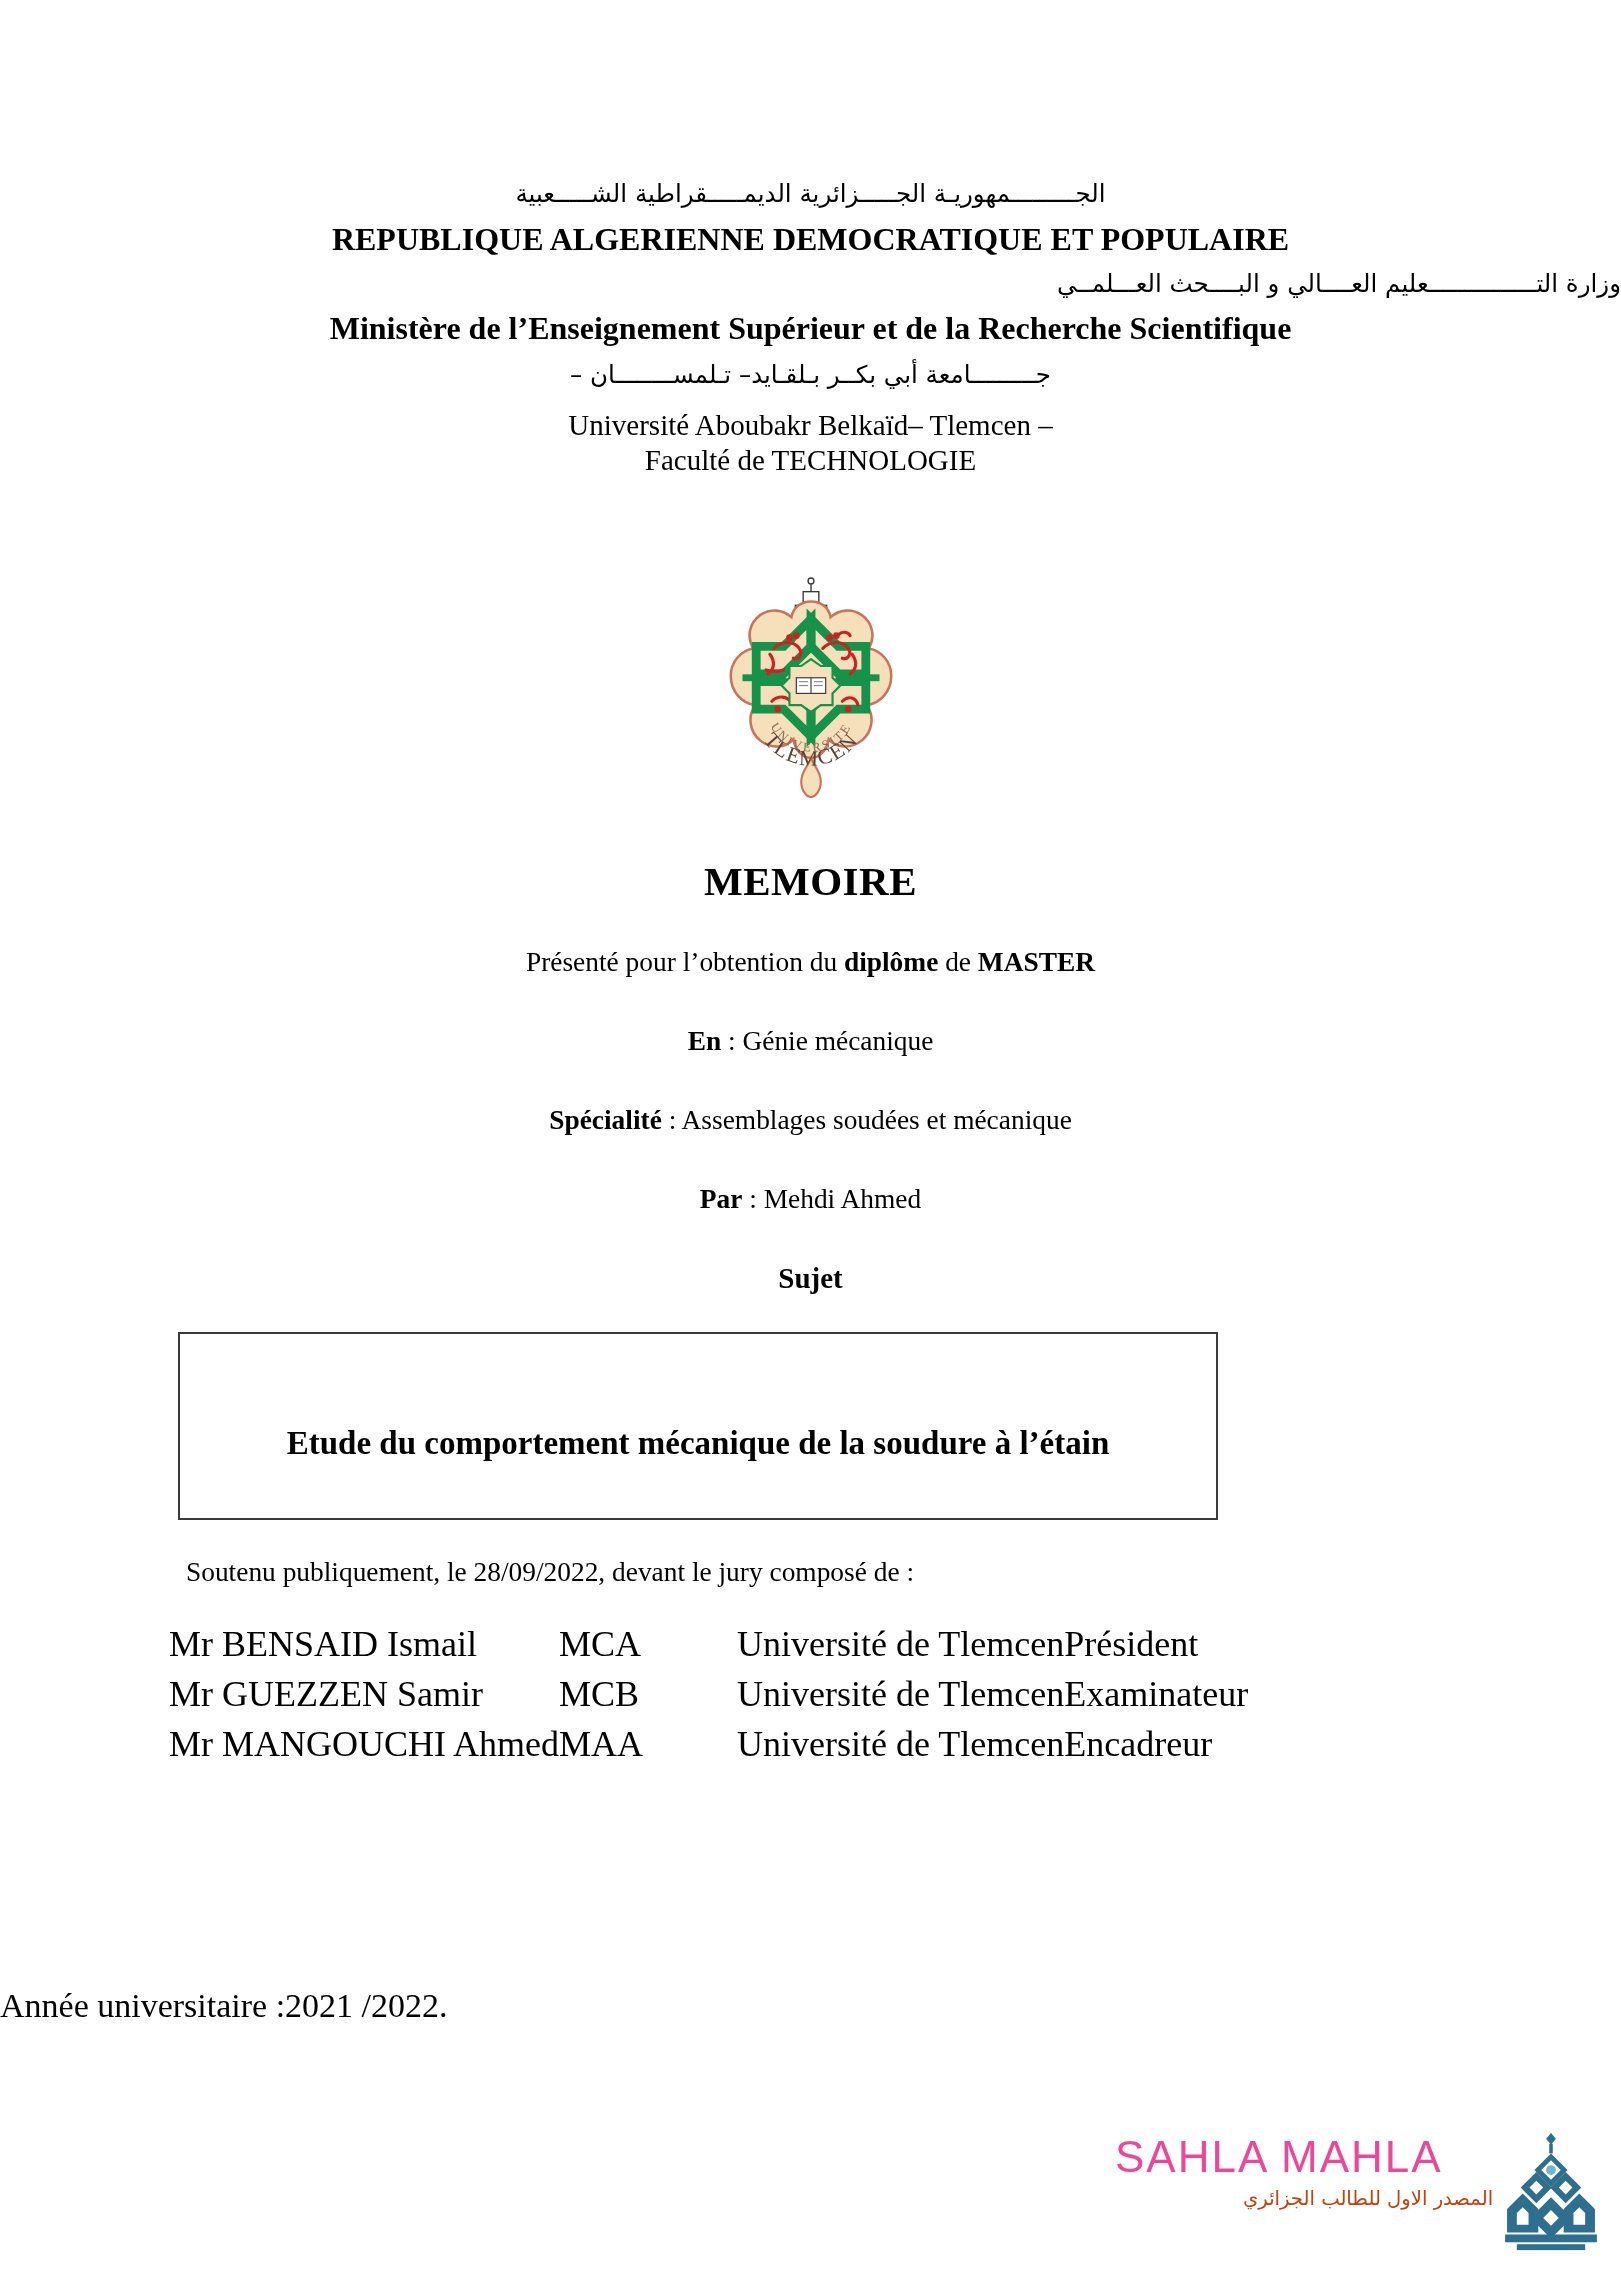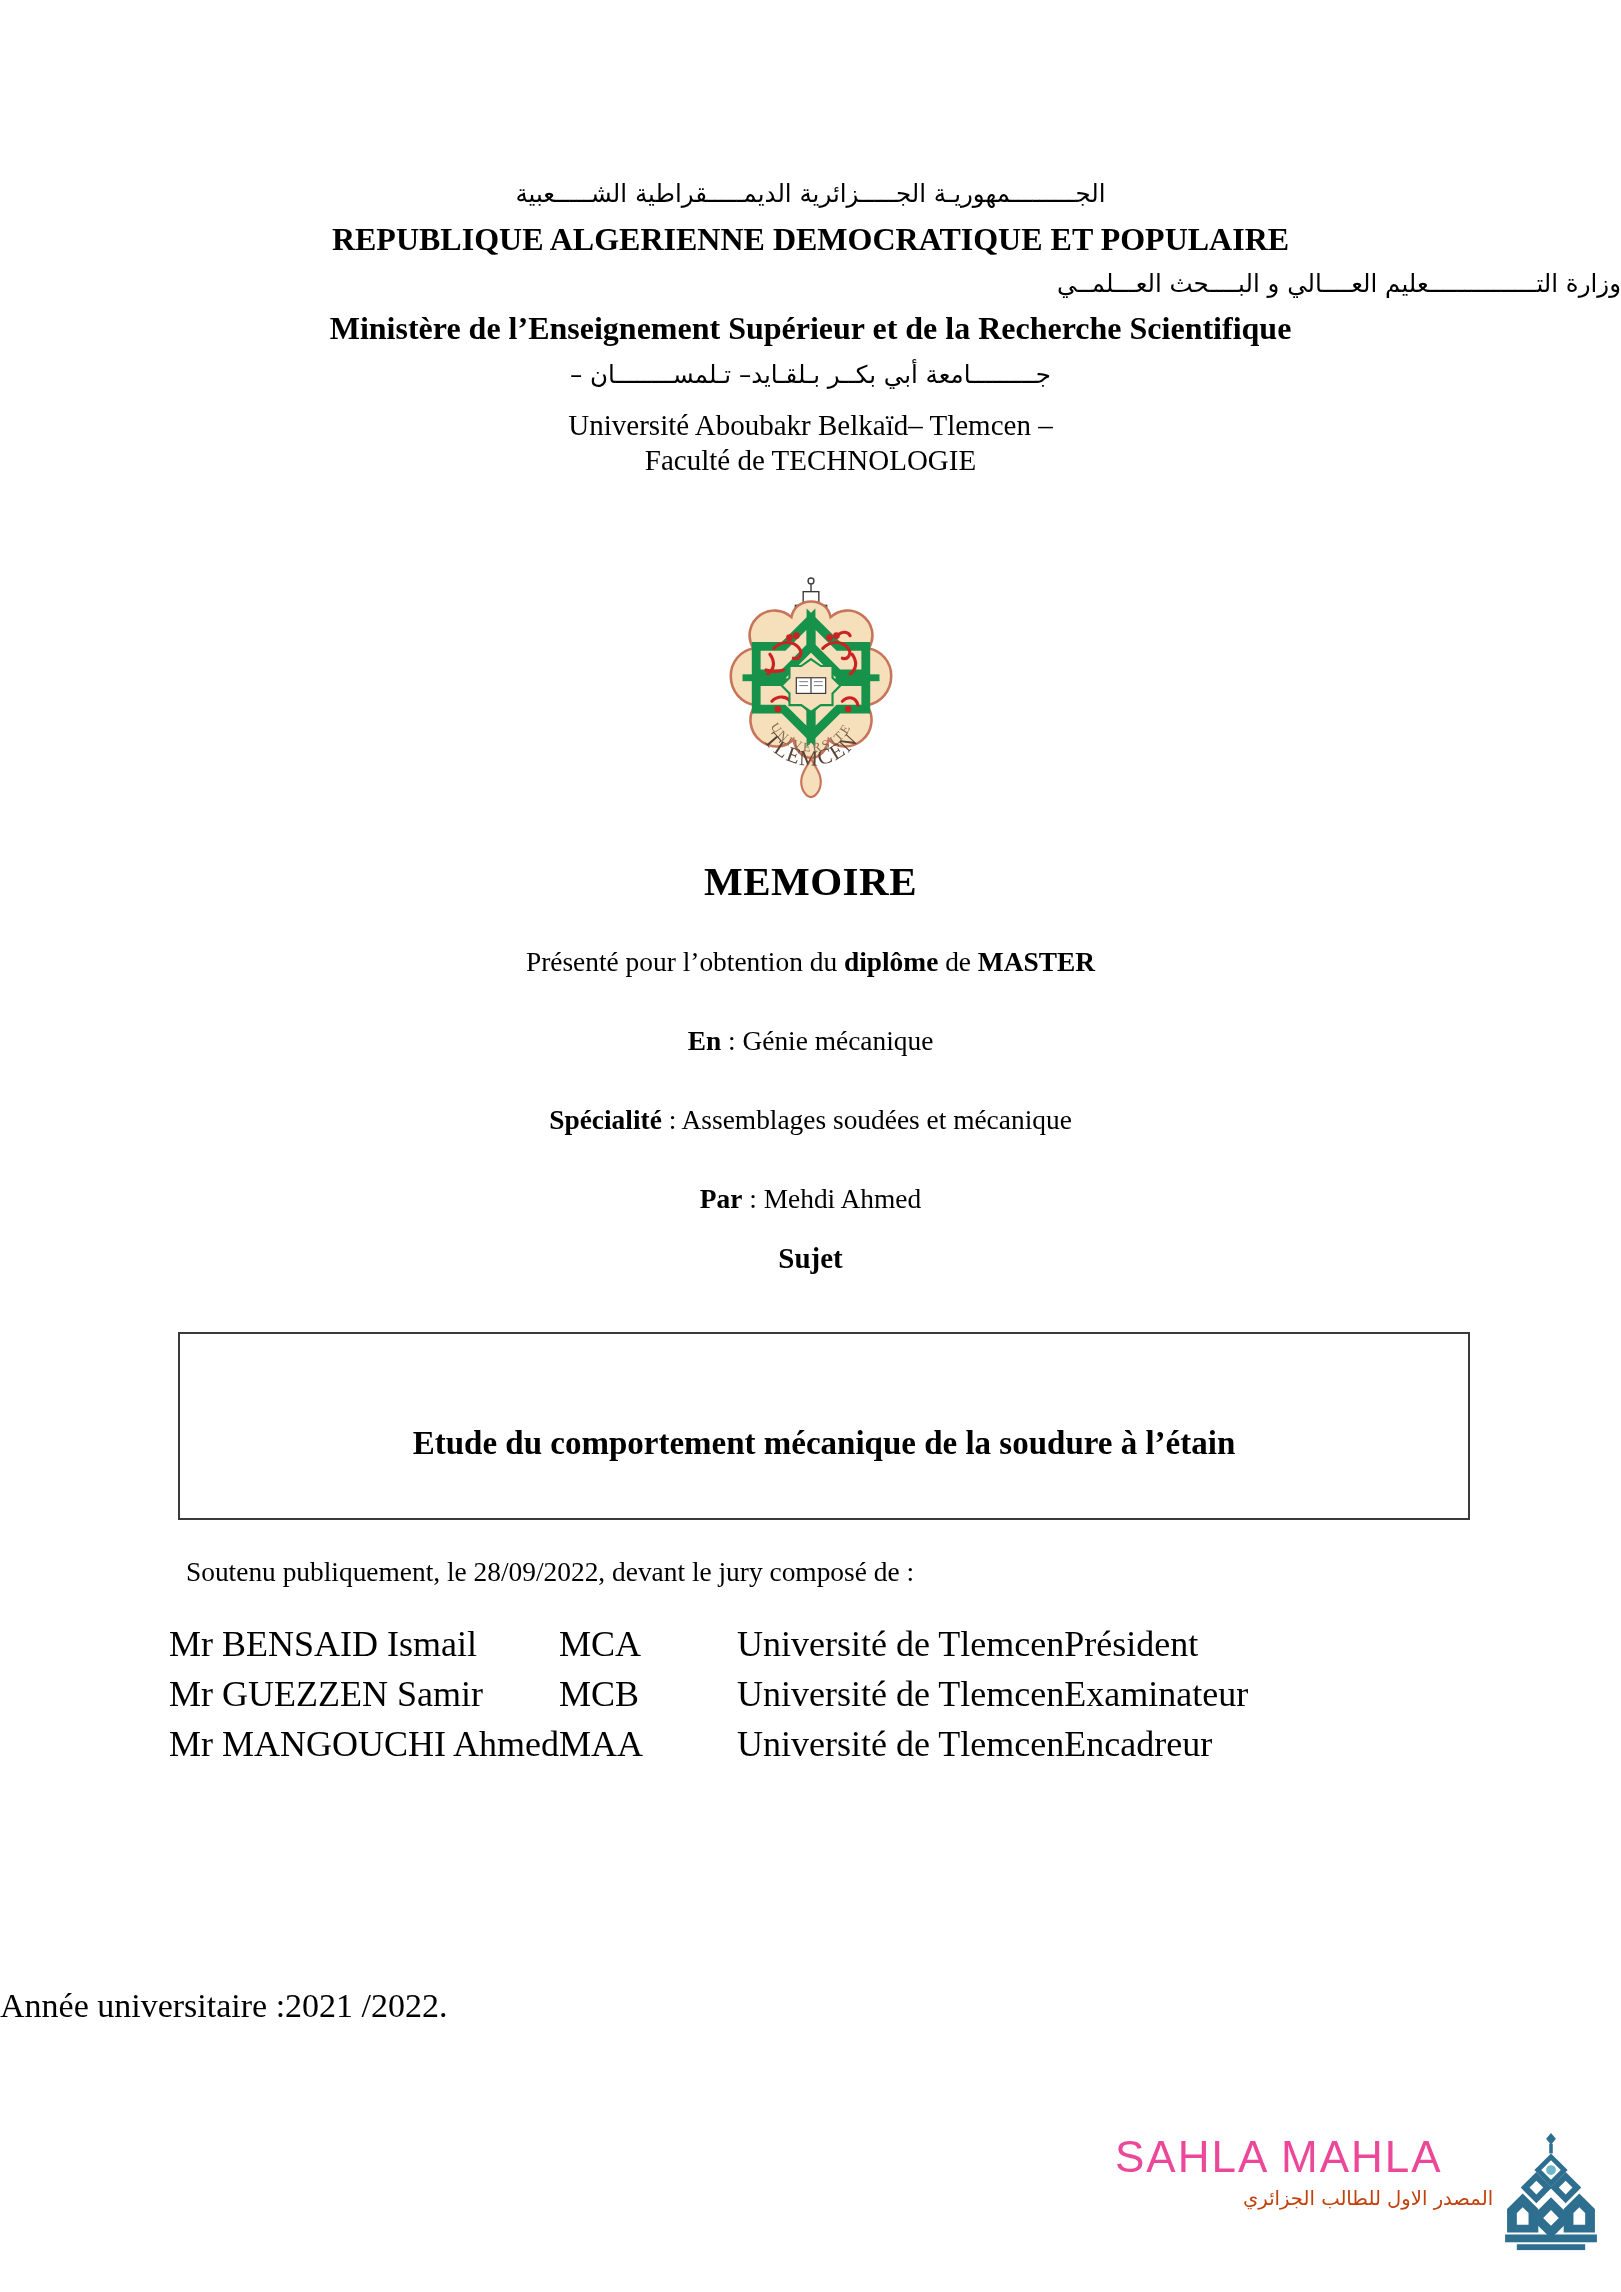--- a/index.html
+++ b/index.html
@@ -69,21 +69,21 @@
     text-align: center;
     font-weight: bold;
     font-size: 29px;
   }
 
   
   .subject-box {
     position: absolute;
     left: 178px;
     top: 1332px;
-    width: 1292px;
+    width: 1040px;
     height: 188px;
     border: 2px solid #3a3a3a;
     box-sizing: border-box;
     display: flex;
     align-items: center;
     justify-content: center;
   }
   .subject-title {
     font-weight: bold;
     font-size: 33px;
@@ -285,21 +285,21 @@
     </div>
 
     <div class="line-std" style="margin-top:48px;">
       <b>Spécialité</b><span> : Assemblages soudées et mécanique</span>
     </div>
 
     <div class="line-std" style="margin-top:48px;">
       <b>Par</b><span> : Mehdi Ahmed</span>
     </div>
 
-    <div class="sujet" style="margin-top:27px;font-family:Liberation Serif, serif;">Sujet</div>
+    <div class="sujet" style="margin-top:47px;font-family:Liberation Serif, serif;">Sujet</div>
   </div>
 
   <div class="subject-box">
     <div class="subject-title">Etude du comportement mécanique de la soudure à l’étain</div>
   </div>
 
   <div class="jury-intro">Soutenu publiquement, le 28/09/2022, devant le jury composé de :</div>
 
   <table class="jury-table">
     <tbody>

